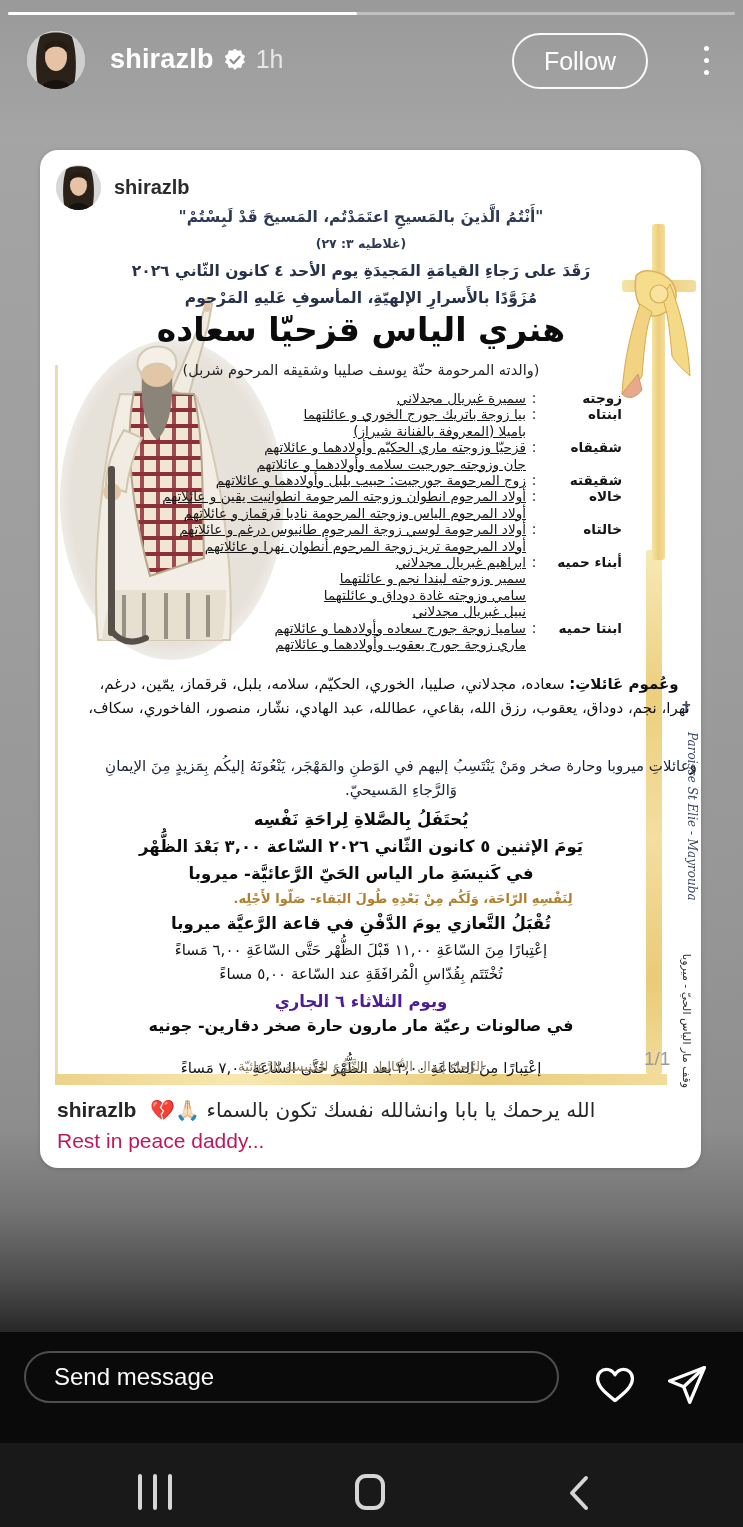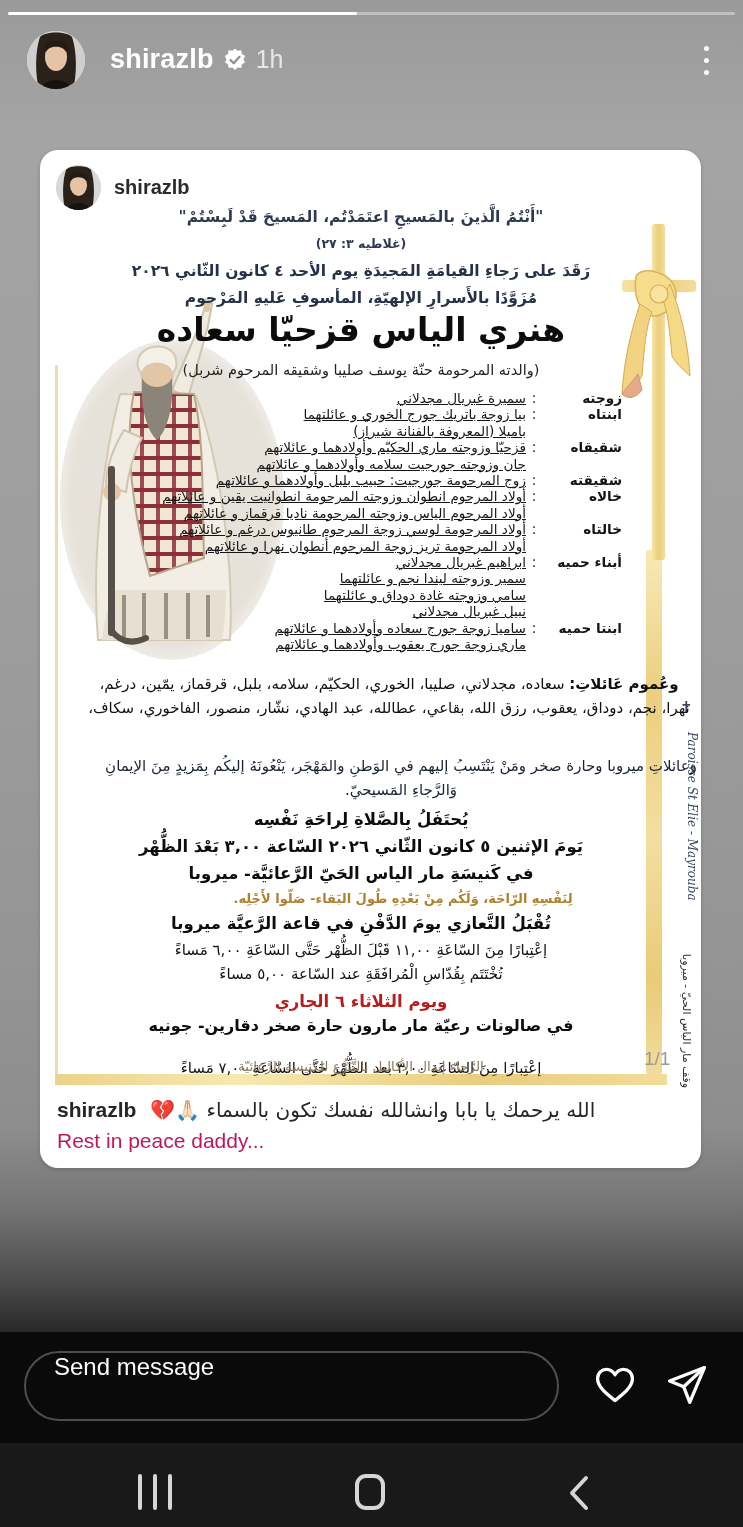--- a/index.html
+++ b/index.html
@@ -64,36 +64,36 @@
   .fam-para{top:522px;font-size:15px;line-height:24px;color:#101010;padding:0 28px;}
   .fam-para b{font-weight:700;}
   .mourn{top:604px;font-size:15px;line-height:24px;color:#1a2236;padding:0 40px;}
   .pr1{top:660px;font-size:16.5px;font-weight:700;color:#0d0d0d;}
   .pr2{top:687px;font-size:16.5px;font-weight:700;color:#0d0d0d;}
   .pr3{top:714px;font-size:16.5px;font-weight:700;color:#0d0d0d;}
   .pr-note{top:741px;font-size:13px;font-weight:700;color:#b0802f;padding-left:42px;}
   .cd1-title{top:764px;font-size:16.5px;font-weight:700;color:#0d0d0d;}
   .cd1-l1{top:791px;font-size:15px;color:#141414;}
   .cd1-l2{top:815px;font-size:15px;color:#141414;}
-  .cd2-title{top:842px;font-size:16.5px;font-weight:700;color:#b91c1c;}
+  .cd2-title{top:842px;font-size:16.5px;font-weight:700;color:#4c1d95;}
   .cd2-l1{top:866px;font-size:16px;font-weight:700;color:#0d0d0d;}
   .cd2-l2{top:890px;font-size:15px;color:#141414;margin-top:19px;}
   .wreaths{top:908px;font-size:13.5px;color:#8c7c5e;}
 
   
   .caption{position:absolute;left:17px;top:948px;width:620px;color:#262626;}
   .cap-line1{display:flex;align-items:baseline;gap:14px;font-size:21px;}
   .cap-user{font-weight:700;}
   .cap-ar{direction:rtl;font-family:"DejaVu Sans",sans-serif;font-size:20px;}
   .cap-line2{margin-top:7px;font-size:21px;color:#be185d;}
 
   
   .composer-bg{position:absolute;left:0;top:1332px;width:743px;height:111px;background:#0a0a0a;}
-  .msg-input{position:absolute;left:24px;top:1351px;width:535px;height:70px;border-radius:36px;
-    border:2px solid #4e4e4e;box-sizing:border-box;display:flex;padding:0 28px;
+  .msg-input{position:absolute;left:24px;top:1351px;width:535px;height:52px;border-radius:36px;
+    border:2px solid #4e4e4e;box-sizing:border-box;display:flex;align-items:center;padding:0 28px;
     color:#fafafa;font-size:24px;background:transparent;}
   .icon-btn{position:absolute;top:1360px;width:50px;height:50px;display:flex;align-items:center;justify-content:center;}
   .heart-btn{left:590px;}
   .share-btn{left:662px;}
 
   
   .navbar{position:absolute;left:0;top:1443px;width:743px;height:84px;background:#191919;}
   .nav-recents{position:absolute;left:138px;top:1474px;display:flex;gap:11px;}
   .nav-recents i{width:4px;height:36px;background:#d6d6d6;border-radius:2px;}
   .nav-home{position:absolute;left:355px;top:1474px;width:30px;height:36px;border:4px solid #d6d6d6;border-radius:11px;box-sizing:border-box;}
@@ -118,20 +118,23 @@
       <path d="M14,58 C18,46 40,46 44,58 Z" fill="#151210"></path>
     </svg>
   </div>
   <div class="s-namewrap">
     <span class="s-username">shirazlb</span>
     <svg width="22" height="22" viewBox="0 0 24 24">
       <path d="M12 0 L15 3.2 L19.4 2.6 L20.4 7 L24 9.4 L22 13.4 L24 16.6 L20.4 19 L19.4 23.4 L15 22.8 L12 26 L9 22.8 L4.6 23.4 L3.6 19 L0 16.6 L2 13.4 L0 9.4 L3.6 7 L4.6 2.6 L9 3.2 Z" transform="scale(0.92) translate(1,-1)" fill="#ffffff"></path>
       <path d="M7 12 L10.5 15.5 L17 8.5" stroke="#8e8e8e" stroke-width="2.4" fill="none" stroke-linecap="round" stroke-linejoin="round"></path>
     </svg>
     <span class="s-time">1h</span>
+  </div>
+  <div class="follow-btn">
+    <span>Follow</span>
   </div>
   <div class="dots">
       <i></i>
       <i></i>
       <i></i>
     </div>
 
   <div class="card">
     <div class="c-avatar">
       <svg width="45" height="45" viewBox="0 0 58 58">

